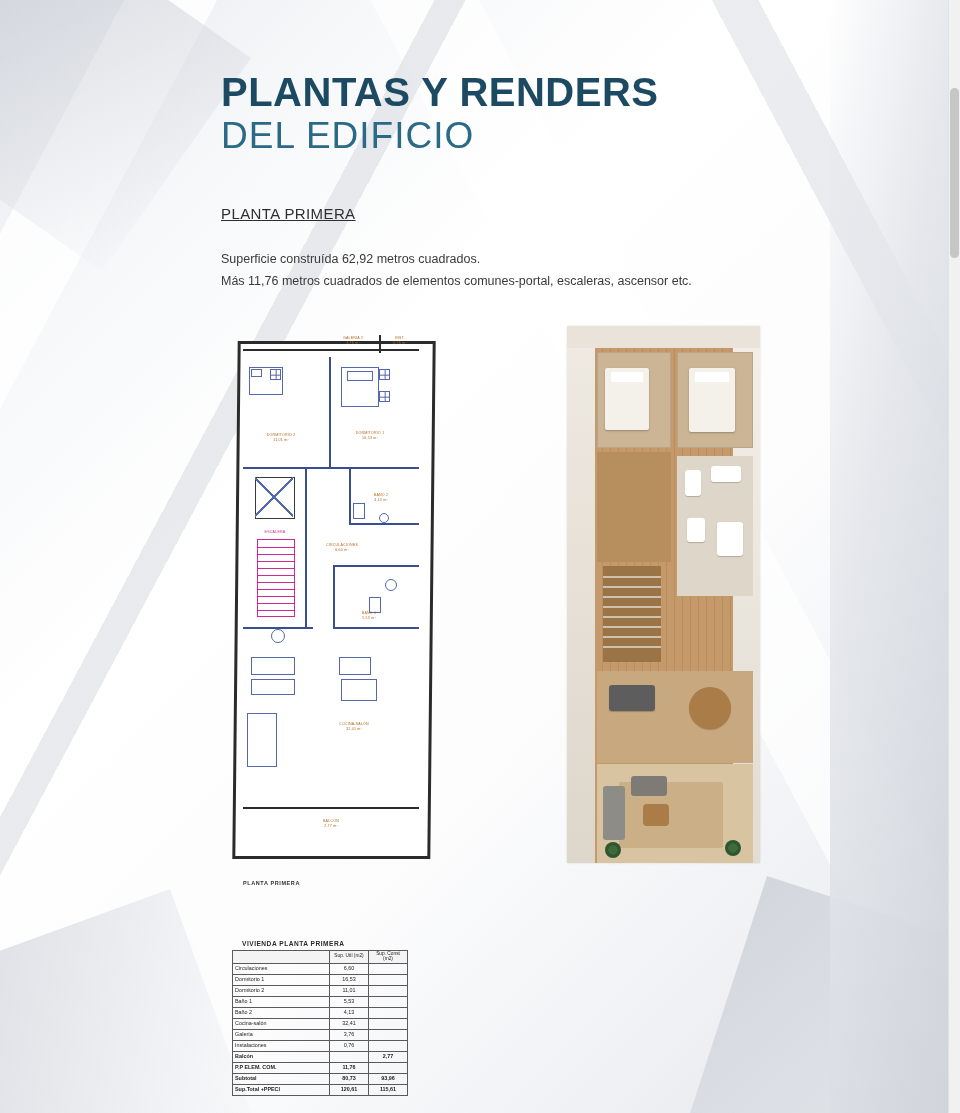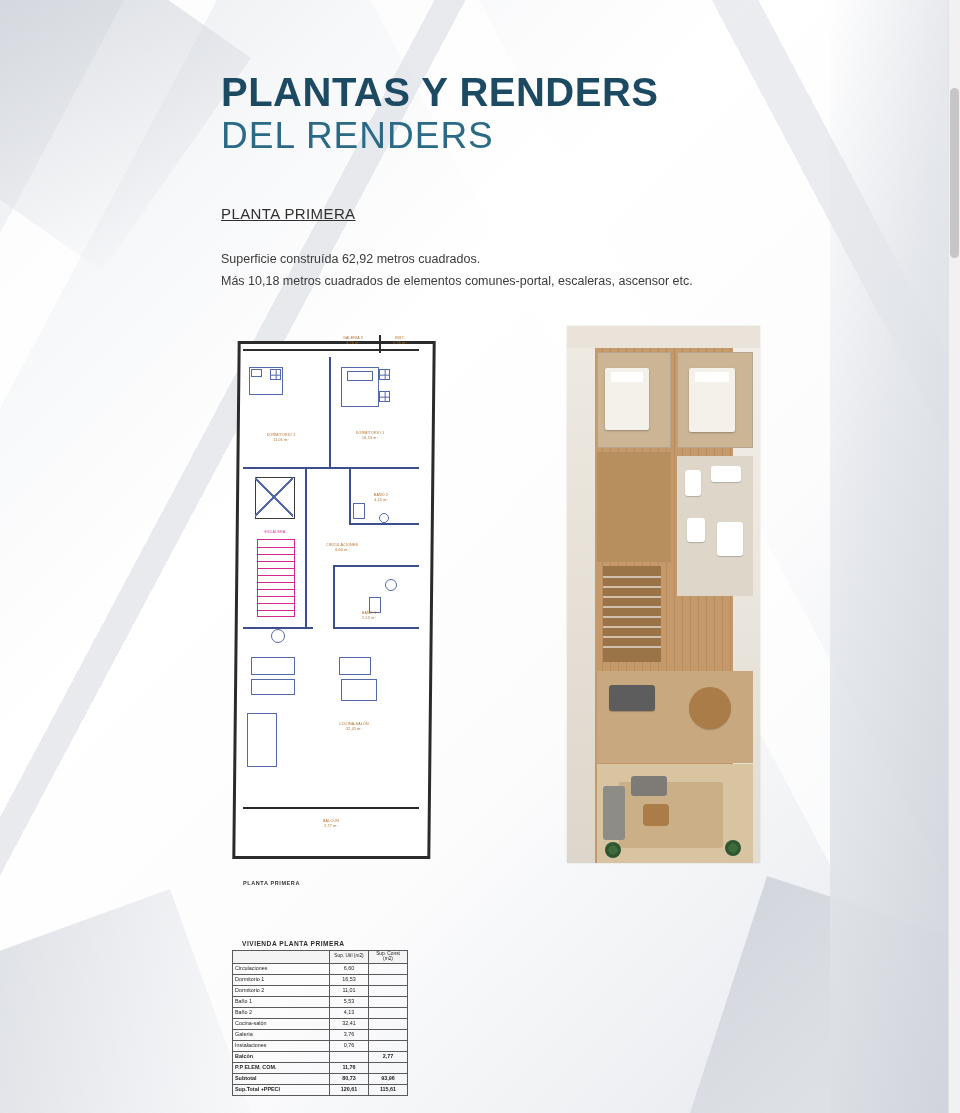--- a/index.html
+++ b/index.html
@@ -299,26 +299,26 @@
 <div class="page">
   <div class="corner-wedge wedge-tl"></div>
   <div class="corner-wedge wedge-bl"></div>
   <div class="corner-wedge wedge-br"></div>
   <div class="corner-dark"></div>
 
   <div class="content">
 
     <div class="title-block">
       <div class="title-main">PLANTAS Y RENDERS</div>
-      <div class="title-sub">DEL RENDERS</div>
+      <div class="title-sub">DEL EDIFICIO</div>
     </div>
 
     <div class="section-title">PLANTA PRIMERA</div>
     <div class="para para-1">Superficie construída 62,92 metros cuadrados.</div>
-    <div class="para para-2">Más 10,18 metros cuadrados de elementos comunes-portal, escaleras, ascensor etc.</div>
+    <div class="para para-2">Más 11,76 metros cuadrados de elementos comunes-portal, escaleras, ascensor etc.</div>
 
     <div class="plan">
       <div class="plan-outer"></div>
 
       <div class="wall wall-h thickwall" style="left:14px; top:22px; width:176px;"></div>
       <div class="wall wall-h" style="left:80px; top:22px; width:110px; background:#2b2b2b;"></div>
       <div class="wall wall-v" style="left:150px; top:8px; height:18px; background:#2b2b2b;"></div>
       <div class="room-label" style="left:94px; top:9px; width:60px;">GALERÍA 2<br>3,76 m²</div>
       <div class="room-label" style="left:152px; top:9px; width:38px;">INST.<br>0,76 m²</div>
 

